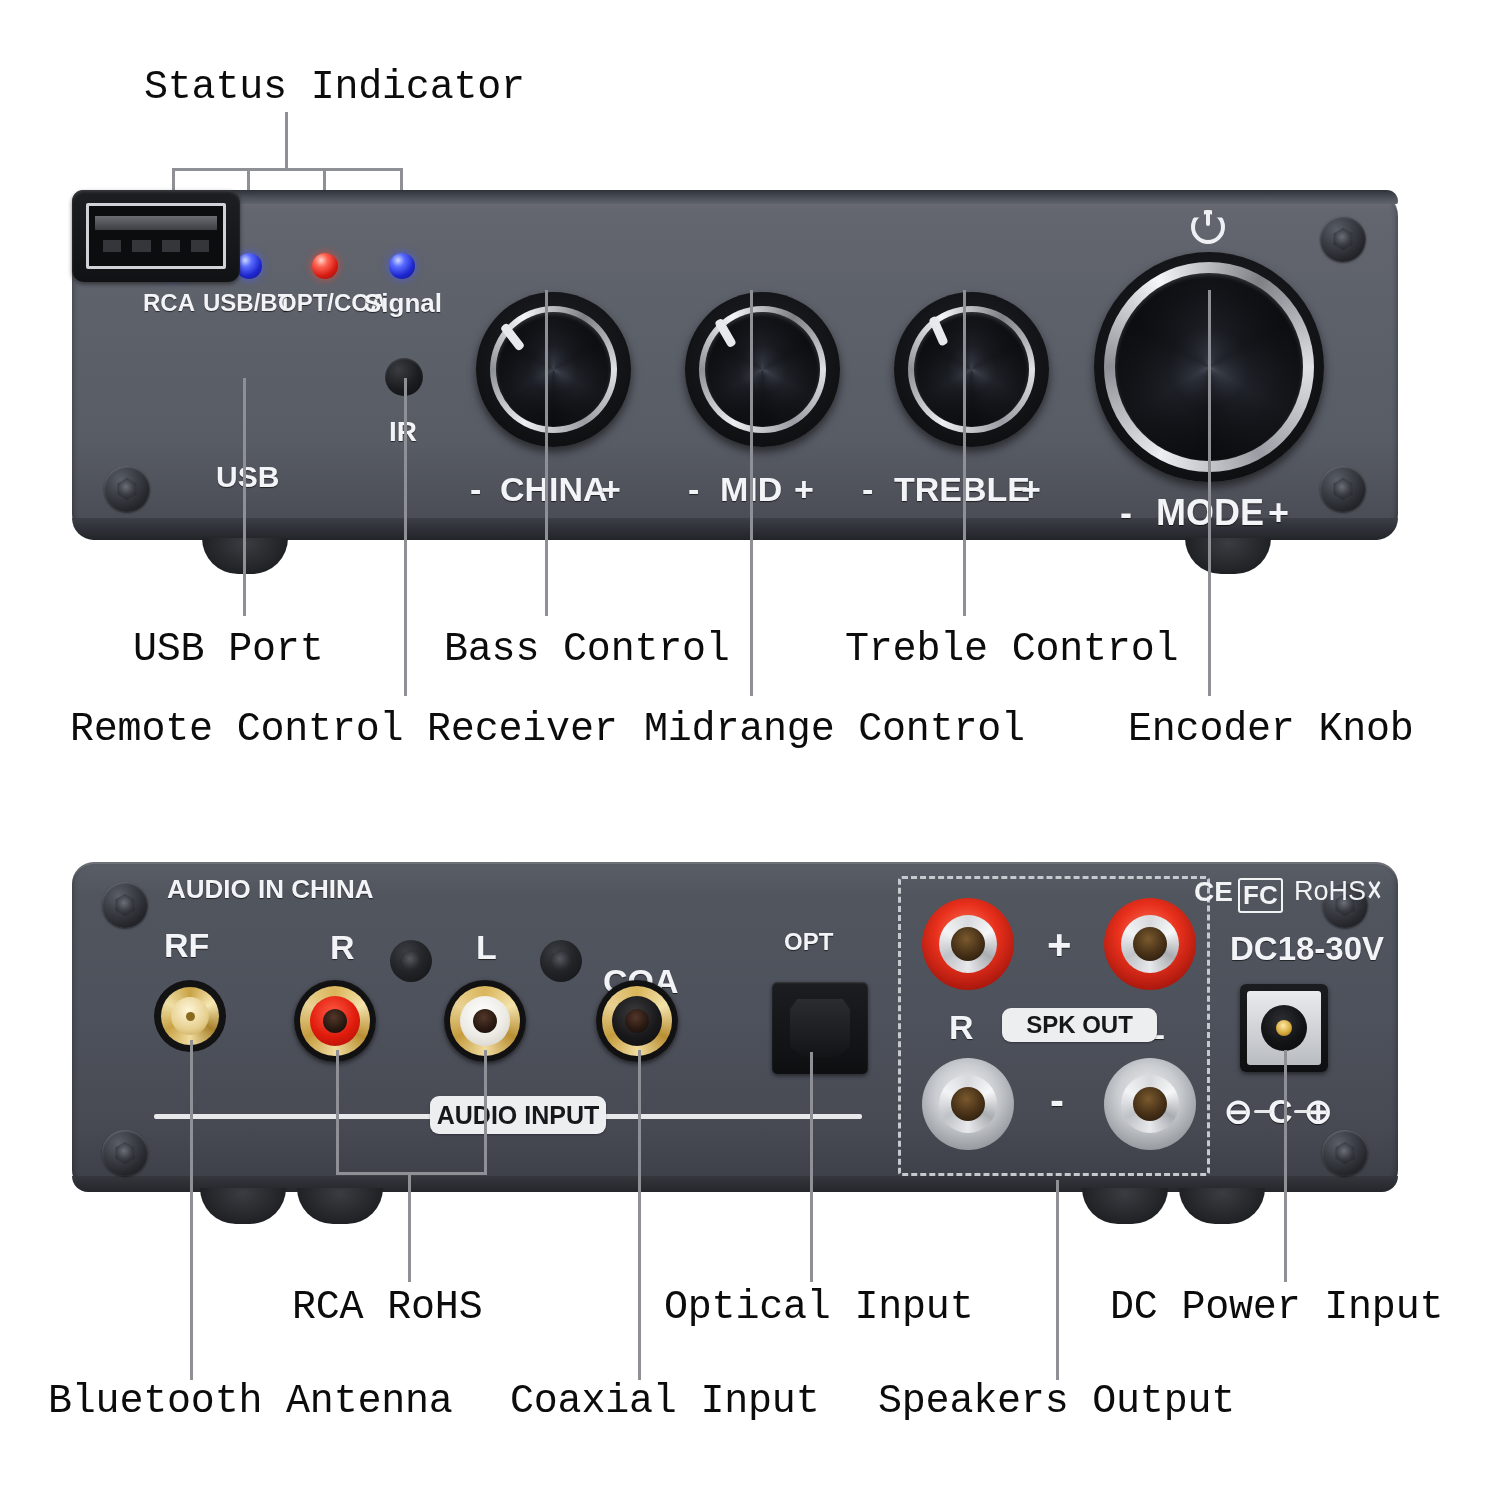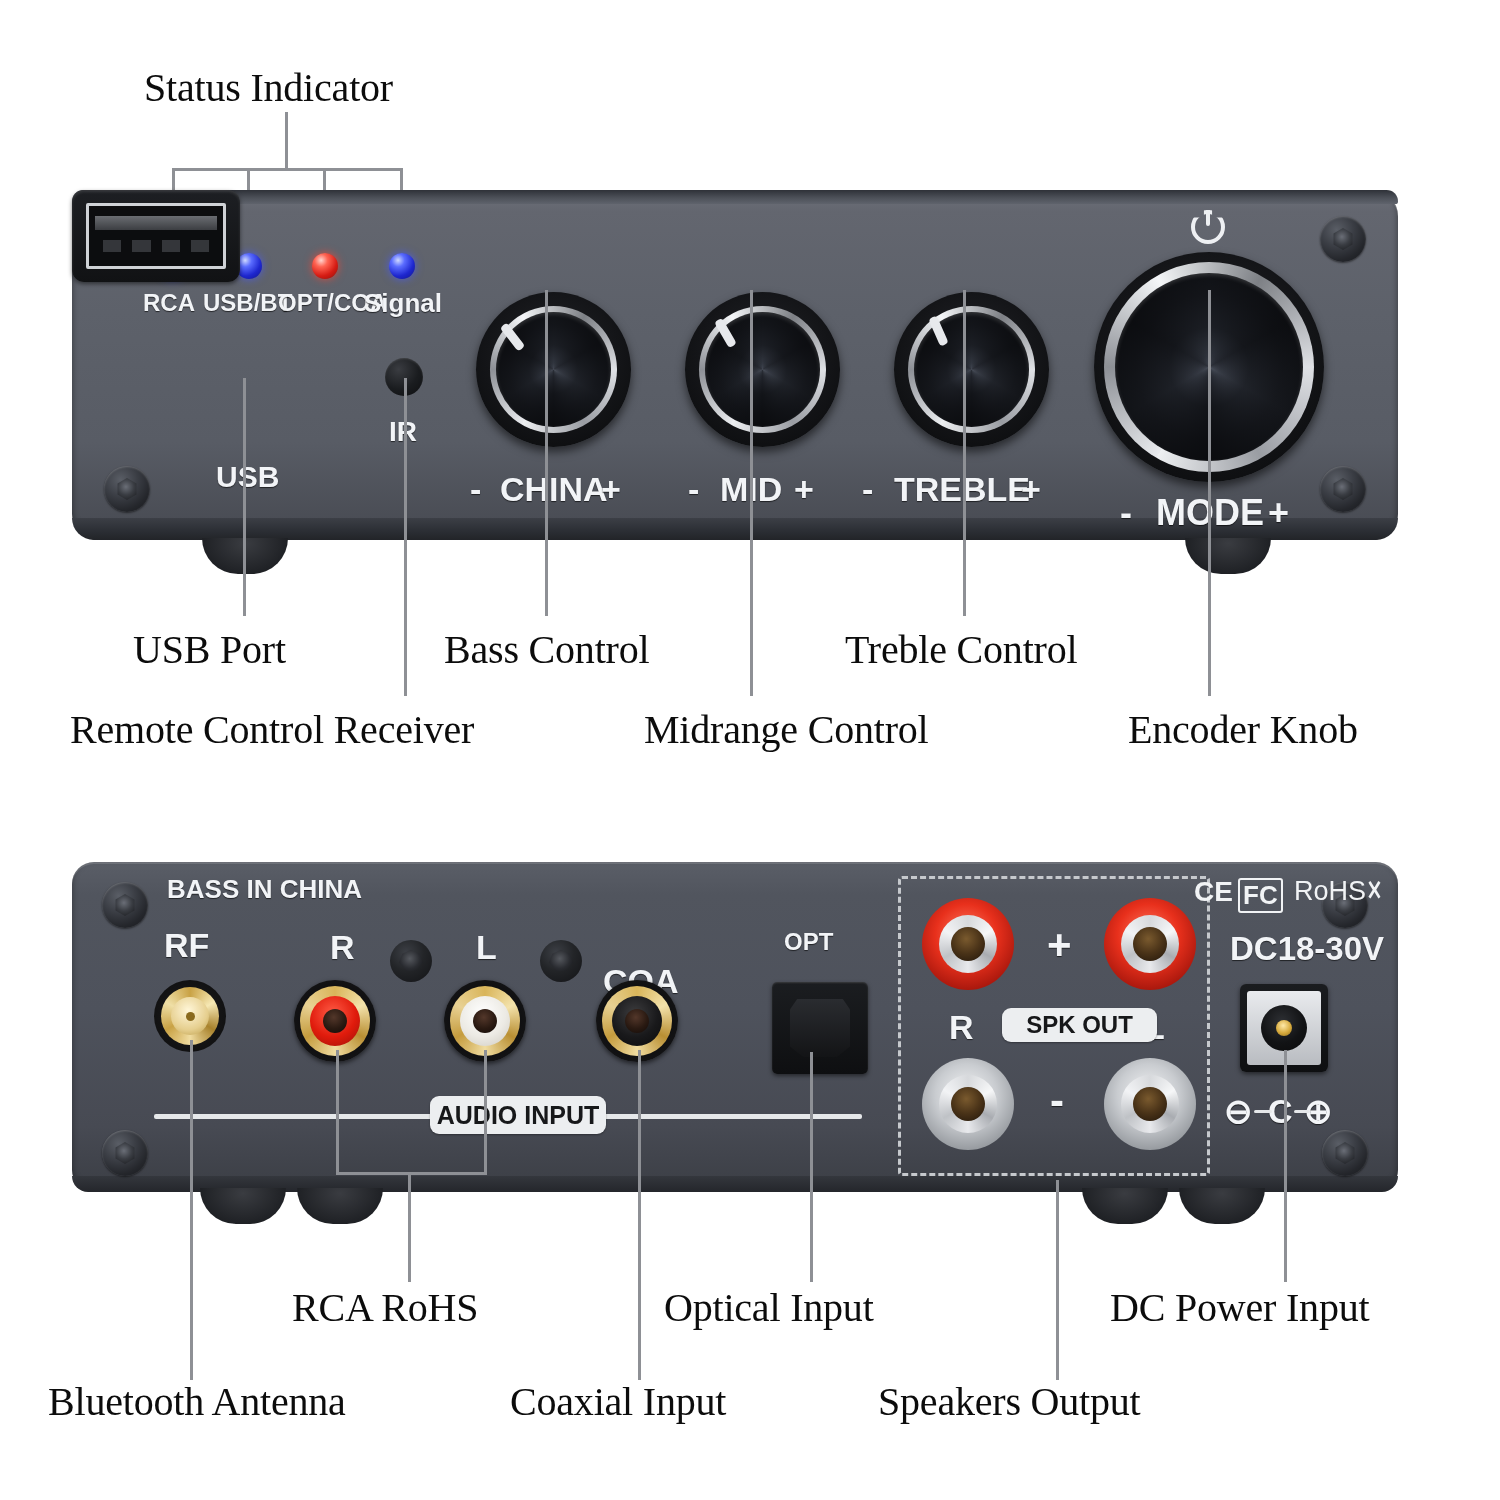--- a/index.html
+++ b/index.html
@@ -8,21 +8,21 @@
     background:#ffffff;
     font-family:"Liberation Sans", sans-serif;
     position:relative;
     overflow:hidden;
   }
   .stage { position:absolute; inset:0; }
 
   
   .callout {
     position:absolute;
-    font-family:Liberation Serif, serif;
+    font-family:Liberation Mono, monospace;
     font-size:40px;
     font-weight:400;
     color:#0c0c0c;
     white-space:nowrap;
     letter-spacing:-0.2px;
     line-height:1;
   }
   .lead { position:absolute; background:#8e9095; }
   .lead-v { width:3px; }
   .lead-h { height:3px; }
@@ -397,21 +397,21 @@
     <div class="screw" style="left:30px; top:20px;"></div>
     <div class="screw" style="left:30px; top:268px;"></div>
     <div class="screw" style="left:1250px; top:20px;"></div>
     <div class="screw" style="left:1250px; top:268px;"></div>
 
     <div class="foot" style="left:128px; top:326px;"></div>
     <div class="foot" style="left:225px; top:326px;"></div>
     <div class="foot" style="left:1010px; top:326px;"></div>
     <div class="foot" style="left:1107px; top:326px;"></div>
 
-    <div class="panel-text" style="left:95px; top:14px; font-size:26px;">BASS IN CHINA</div>
+    <div class="panel-text" style="left:95px; top:14px; font-size:26px;">AUDIO IN CHINA</div>
 
     <div class="panel-text" style="left:92px; top:66px; font-size:34px;">RF</div>
     <div class="sma" style="left:82px; top:118px;">
       <div class="ring1">
         <div class="ring2">
           <div class="pin"></div>
         </div>
       </div>
     </div>
 

